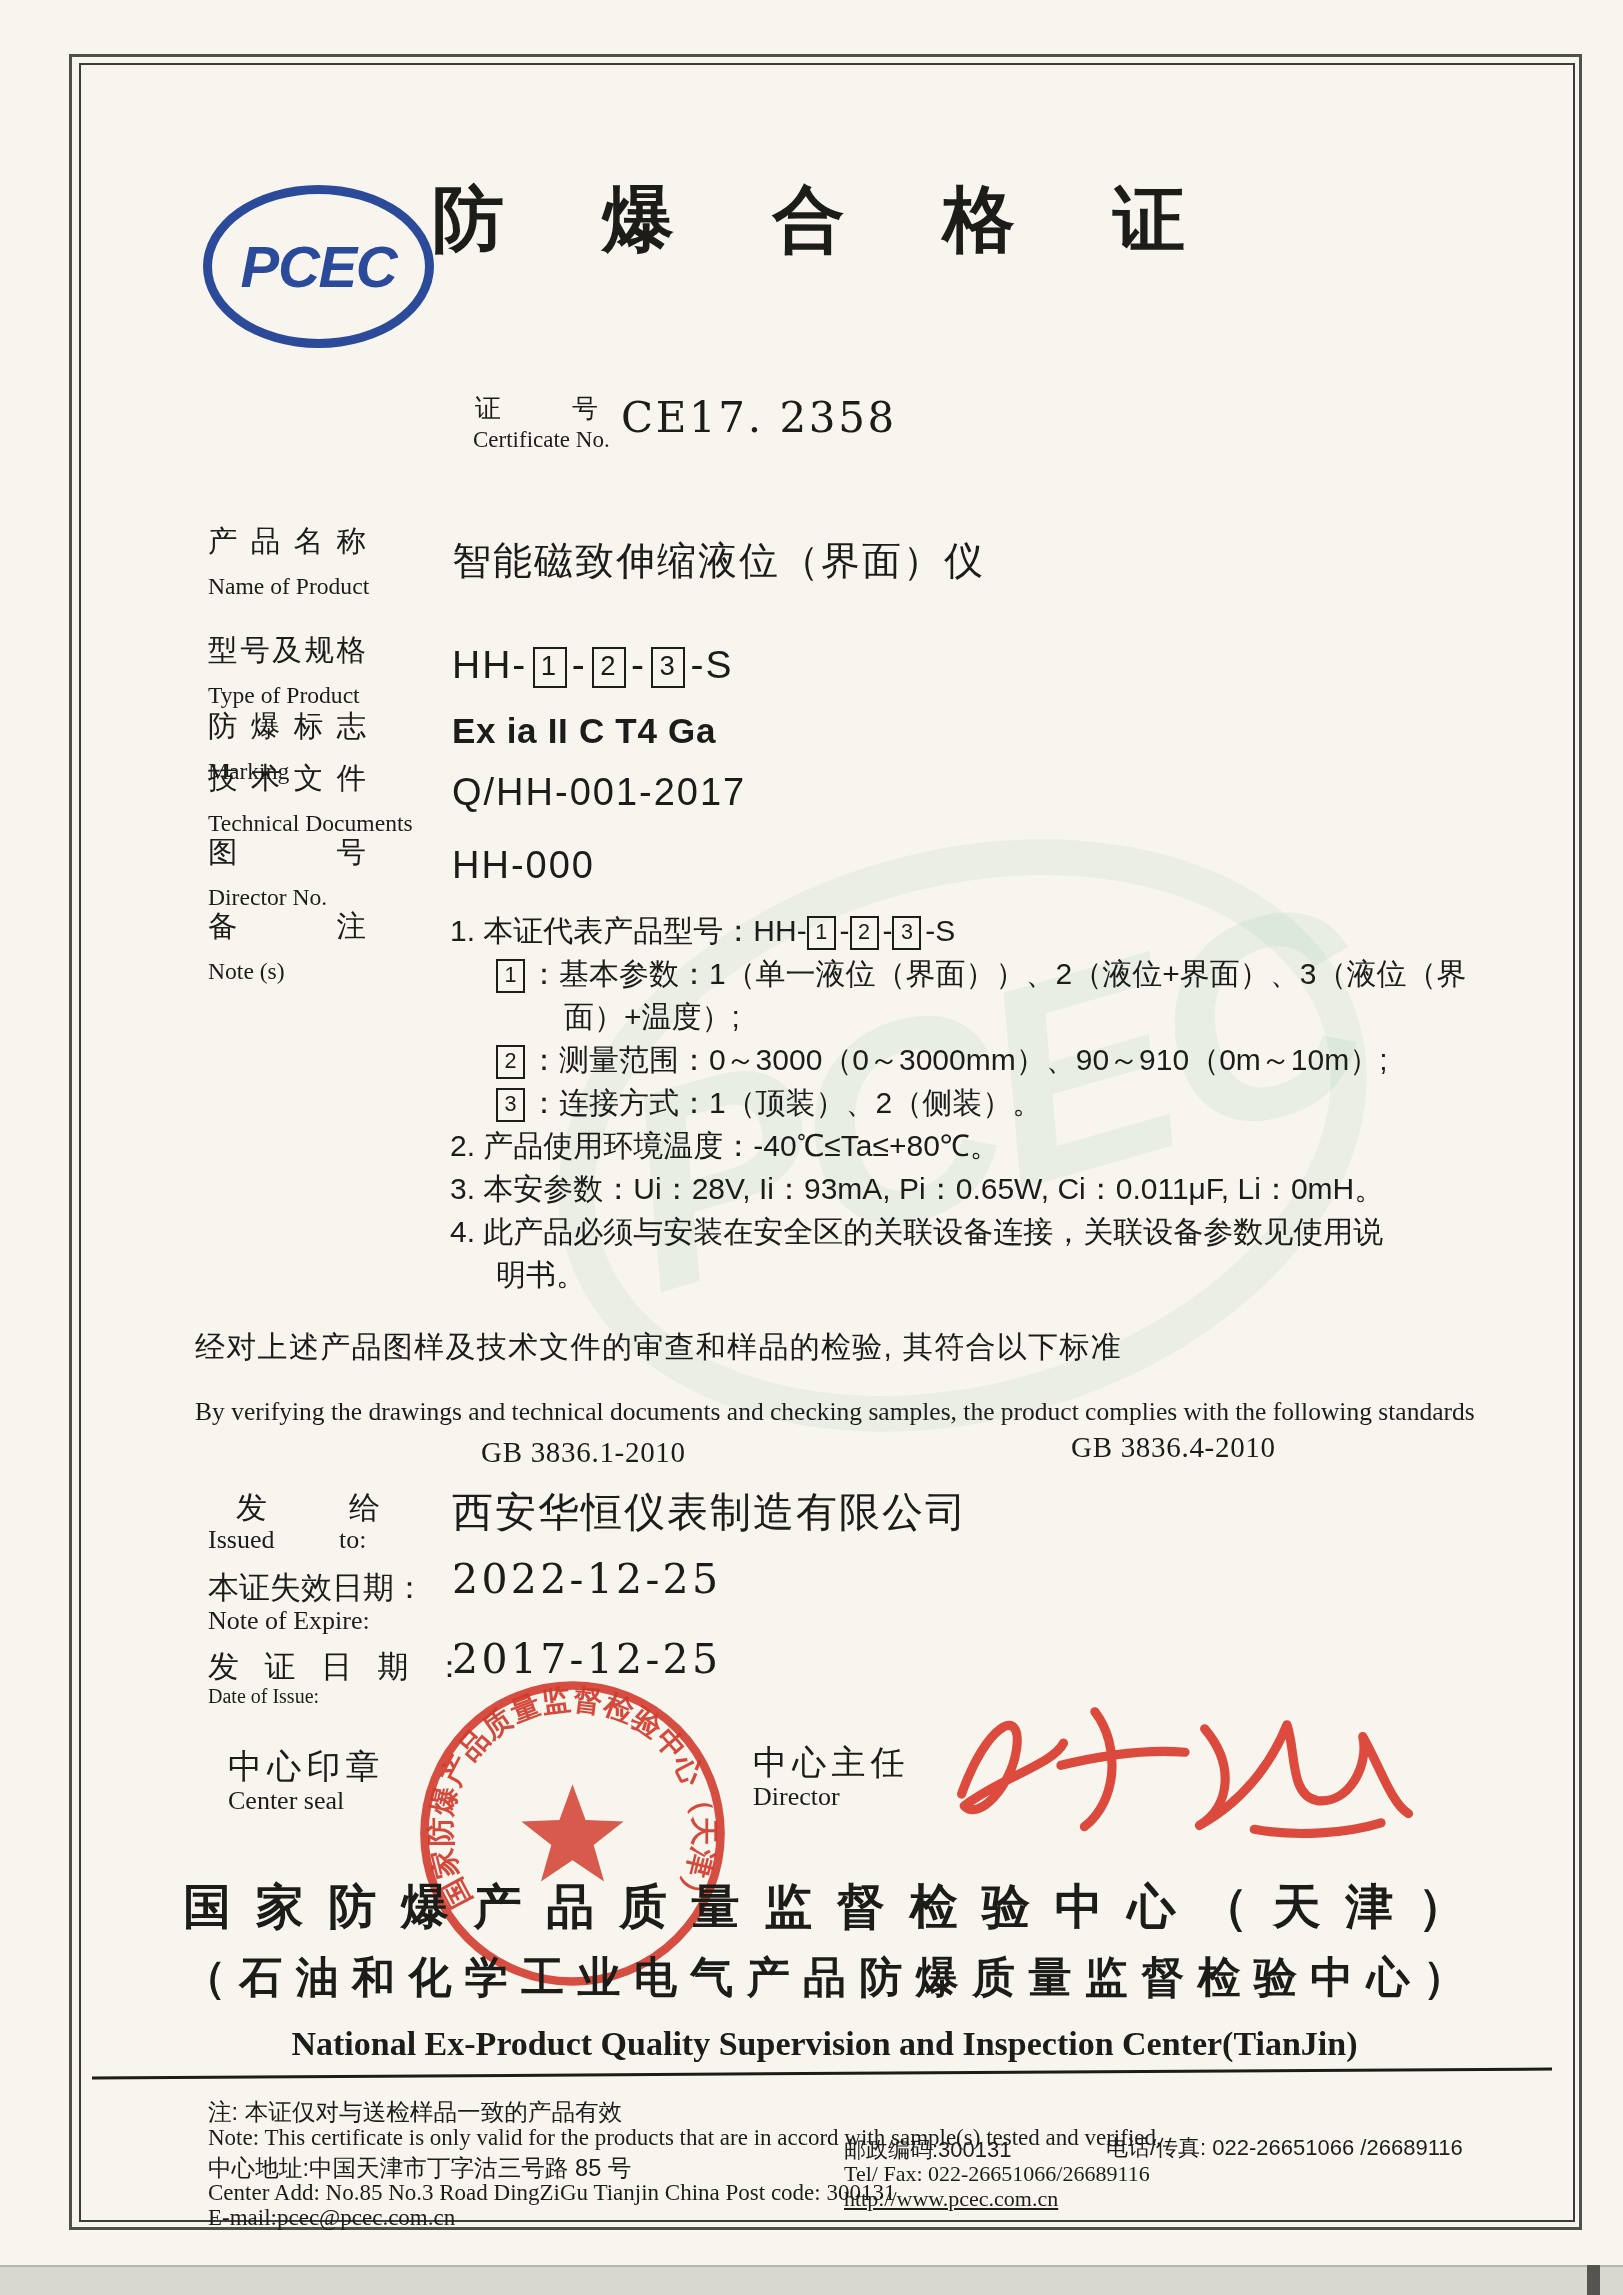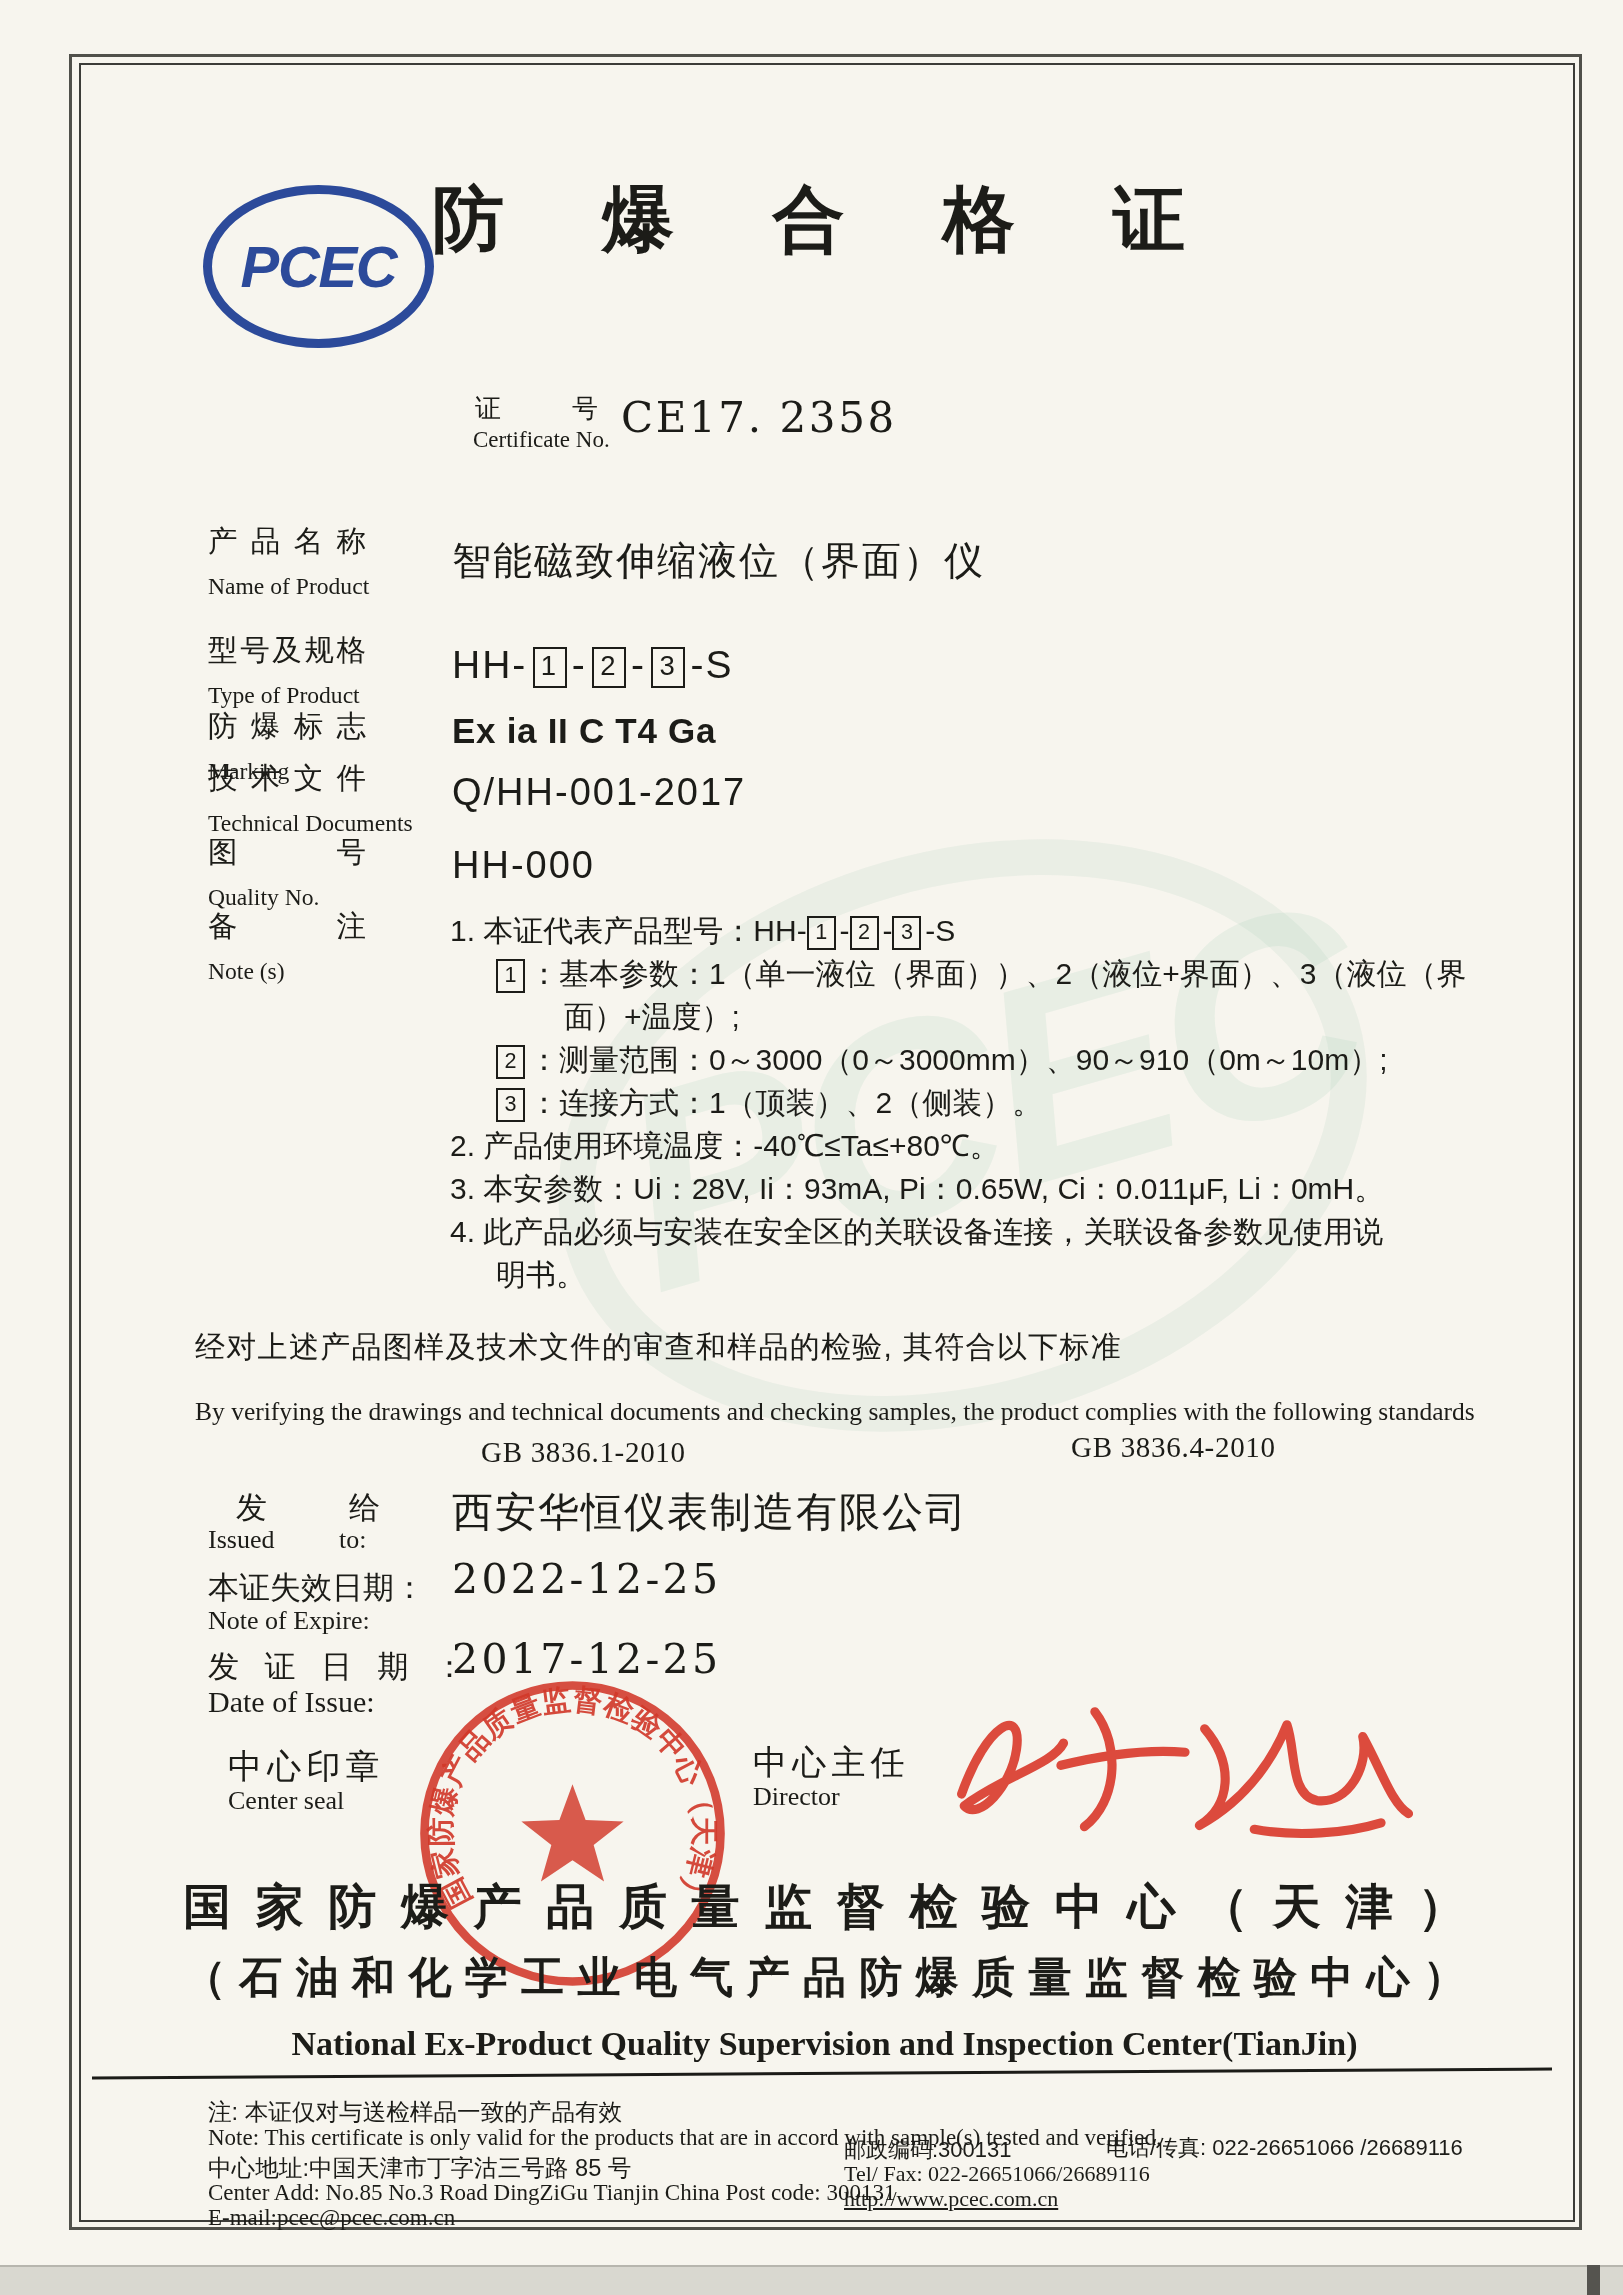--- a/index.html
+++ b/index.html
@@ -78,21 +78,21 @@
 
   <div class="abs cn lbl-cn just" style="left:208px;top:707px;">防爆标志</div>
   <div class="abs en lbl-en" style="left:208px;top:758px;">Marking</div>
   <div class="abs cn marking" style="left:452px;top:711px;">Ex ia II C T4 Ga</div>
 
   <div class="abs cn lbl-cn just" style="left:208px;top:759px;">技术文件</div>
   <div class="abs en lbl-en" style="left:208px;top:810px;">Technical Documents</div>
   <div class="abs cn val" style="left:452px;top:771px;font-size:38px;">Q/HH-001-2017</div>
 
   <div class="abs cn lbl-cn just" style="left:208px;top:833px;">图号</div>
-  <div class="abs en lbl-en" style="left:208px;top:884px;">Quality No.</div>
+  <div class="abs en lbl-en" style="left:208px;top:884px;">Director No.</div>
   <div class="abs cn val" style="left:452px;top:844px;font-size:38px;">HH-000</div>
 
   <div class="abs cn lbl-cn just" style="left:208px;top:907px;">备注</div>
   <div class="abs en lbl-en" style="left:208px;top:958px;">Note (s)</div>
 
   <div class="abs cn notes">
     <div class="nl"><span>1. 本证代表产品型号：</span><span>HH-</span><span class="boxn">1</span><span>-</span><span class="boxn">2</span><span>-</span><span class="boxn">3</span><span>-S</span></div>
     <div class="nl ind1"><span class="boxn">1</span><span>：基本参数：1（单一液位（界面））、2（液位+界面）、3（液位（界</span></div>
     <div class="nl ind2"><span>面）+温度）;</span></div>
     <div class="nl ind1"><span class="boxn">2</span><span>：测量范围：0～3000（0～3000mm）、90～910（0m～10m）;</span></div>
@@ -110,21 +110,21 @@
 
   <div class="abs cn just" style="left:208px;top:1487px;width:257px;font-size:31px;margin-left:28px;">发给：</div>
   <div class="abs en sp-wide" style="left:208px;top:1525px;font-size:26px;white-space:nowrap;">Issued to:</div>
   <div class="abs cn" style="left:452px;top:1485px;font-size:41px;letter-spacing:2px;white-space:nowrap;">西安华恒仪表制造有限公司</div>
 
   <div class="abs cn" style="left:208px;top:1567px;font-size:31px;white-space:nowrap;">本证失效日期：</div>
   <div class="abs en" style="left:208px;top:1606px;font-size:26px;white-space:nowrap;">Note of Expire:</div>
   <div class="abs typew" style="left:452px;top:1555px;font-size:41px;letter-spacing:3.3px;">2022-12-25</div>
 
   <div class="abs cn just" style="left:208px;top:1646px;width:257px;font-size:31px;">发证日期：</div>
-  <div class="abs en" style="left:208px;top:1685px;font-size:30px;white-space:nowrap;">Date of Issue:</div>
+  <div class="abs en" style="left:208px;top:1685px;font-size:20px;white-space:nowrap;">Date of Issue:</div>
   <div class="abs typew" style="left:452px;top:1635px;font-size:41px;letter-spacing:3.3px;">2017-12-25</div>
 
   <div class="abs cn" style="left:228px;top:1744px;font-size:34px;letter-spacing:5.2px;">中心印章</div>
   <div class="abs en" style="left:228px;top:1786px;font-size:26px;">Center seal</div>
   <div class="abs cn" style="left:753px;top:1740px;font-size:34px;letter-spacing:5.2px;">中心主任</div>
   <div class="abs en" style="left:753px;top:1782px;font-size:26px;">Director</div>
 
   <svg class="abs seal" style="left:412px;top:1673px;" width="321" height="321" viewBox="0 0 490 490">
     <circle cx="245" cy="245" r="226" fill="none" stroke="#d8392b" stroke-width="13" opacity="0.88"></circle>
     <path d="M245,170 L265,224.5 L323,226.7 L277.3,262.5 L293.2,318.3 L245,286 L196.8,318.3 L212.7,262.5 L167,226.7 L225,224.5 Z" fill="#d8392b" opacity="0.82"></path>

